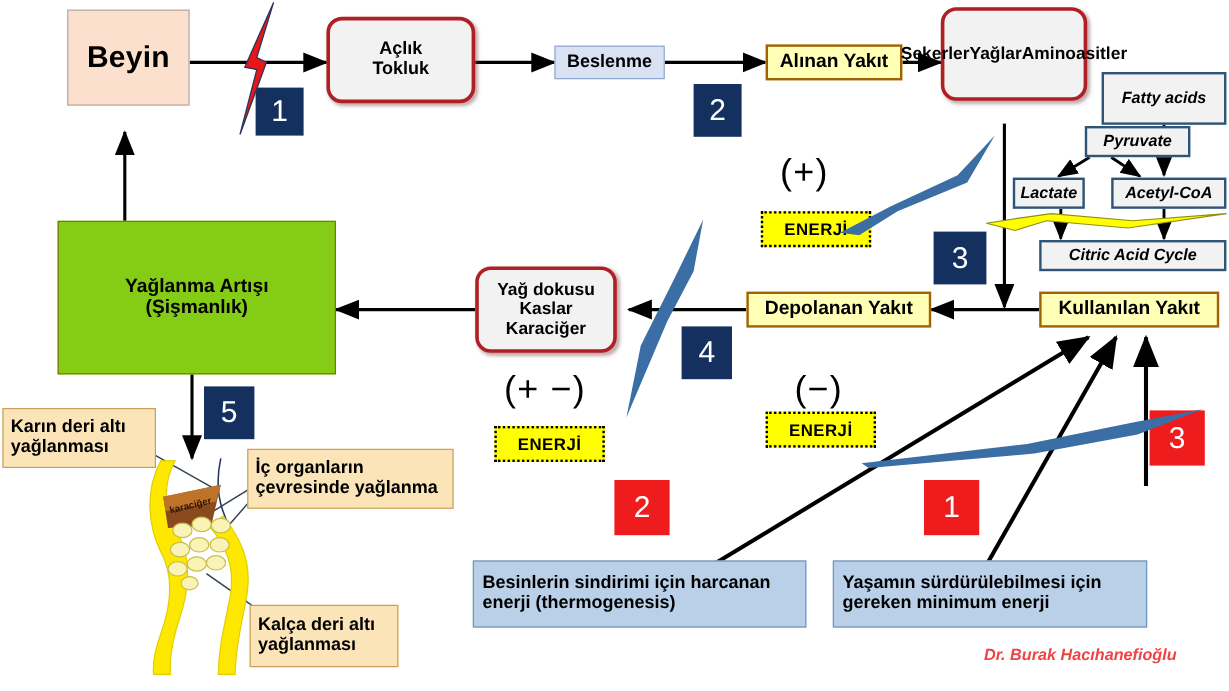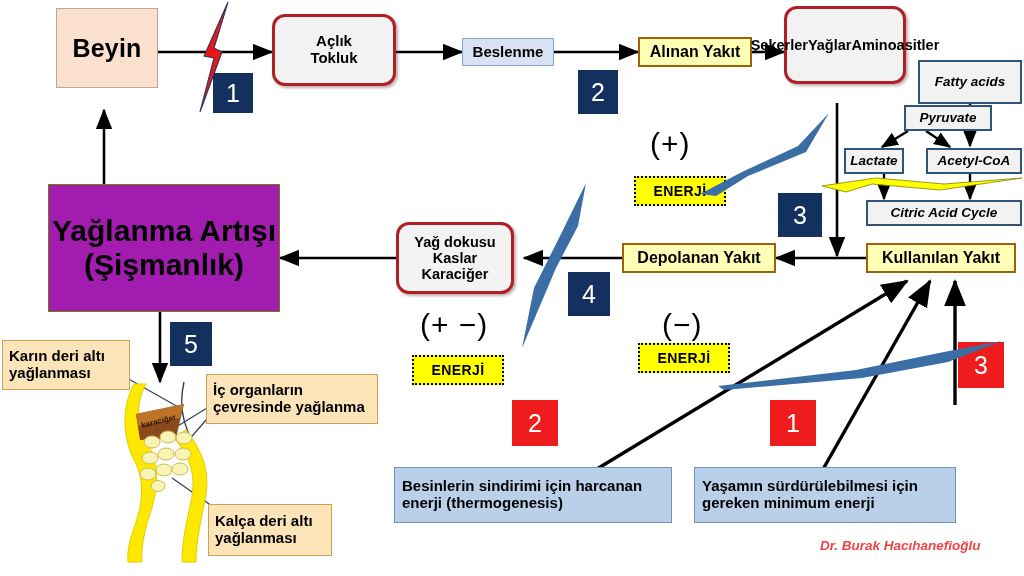--- a/index.html
+++ b/index.html
@@ -45,23 +45,23 @@
     background:#d9e2f3;
     border:1px solid #8ea9ce;
     font-size:15px;
   }
   .yellowbox{
     background:#ffffb5;
     border:2px solid #a16207;
     font-size:16px;
   }
   .bigyellow{
-    background:#a21caf;
+    background:#84cc16;
     border:1px solid #7a7a00;
-    font-size:30px;
+    font-size:16px;
     flex-direction:column;
   }
   .tan{
     background:#fbe4b8;
     border:1px solid #c9a158;
     font-size:15px;
     justify-content:flex-start;
     text-align:left;
     padding:3px 6px;
   }

